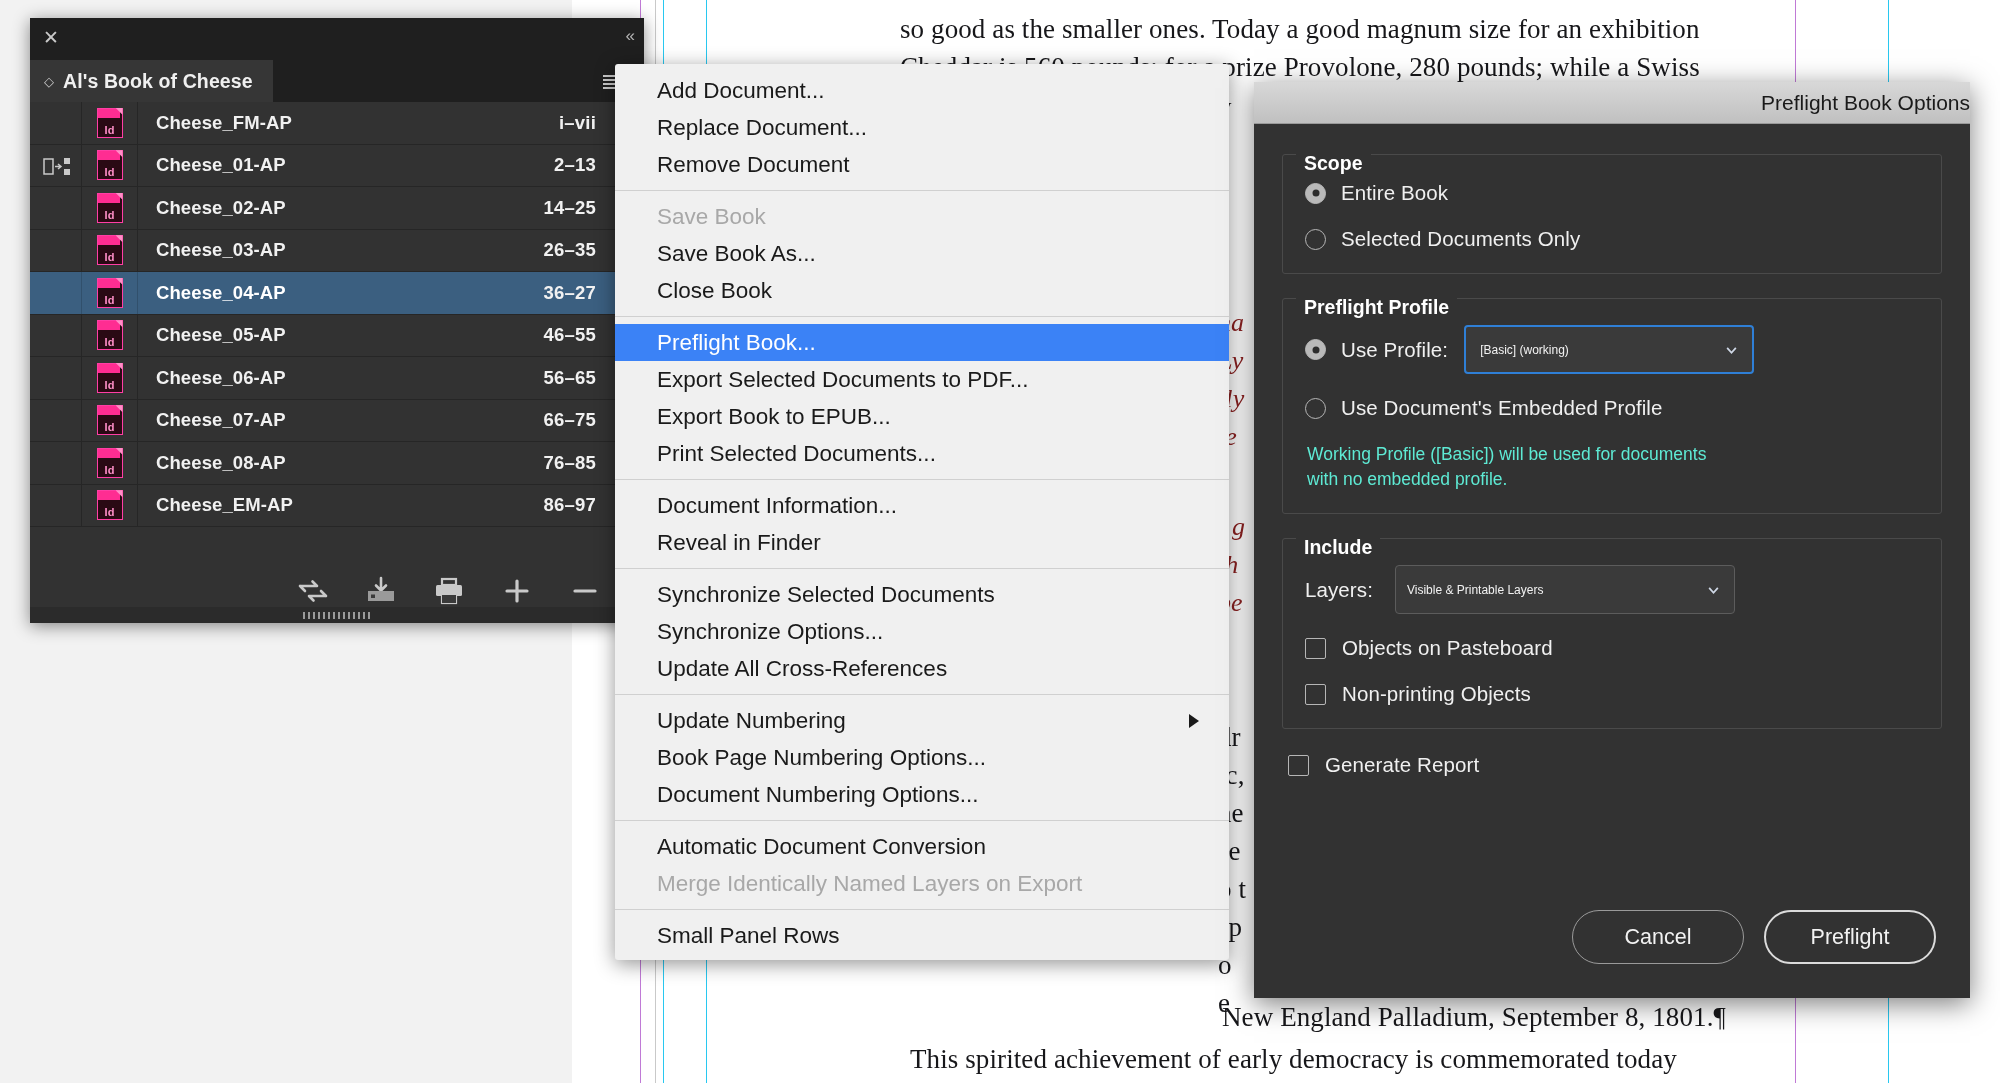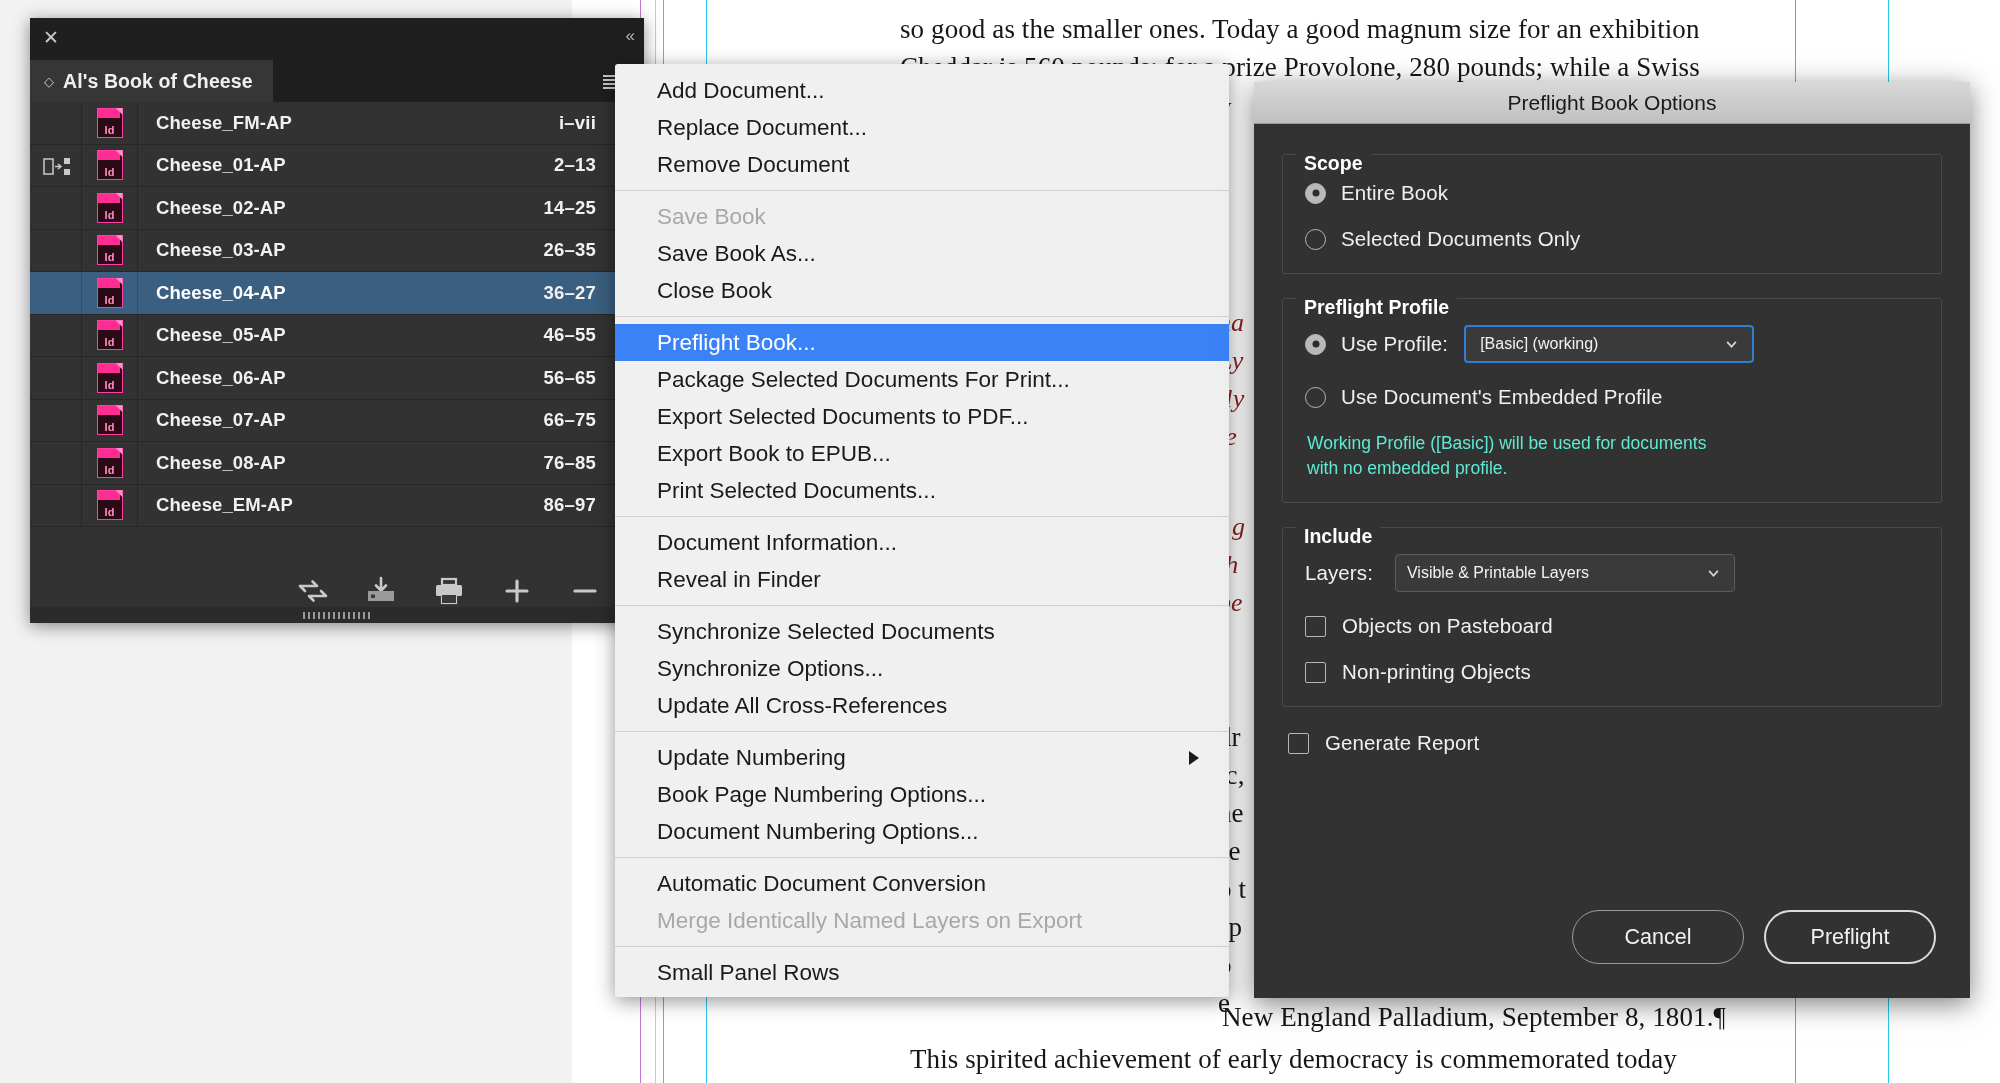--- a/index.html
+++ b/index.html
@@ -182,21 +182,21 @@
   
   .dialog {
     position:absolute; left:1254px; top:82px; width:716px; height:916px;
     background:#323232;
     box-shadow: 0 6px 26px rgba(0,0,0,.5);
     z-index: 60;
   }
   .dlg-titlebar {
     height:42px; background:linear-gradient(to bottom,#d8d8d8,#c0c0c0);
     border-bottom:1px solid #9a9a9a;
-    display:flex; align-items:center; justify-content:center;
+    display:flex; align-items:center; justify-content:flex-end;
   }
   .dlg-title { font-size:21px; color:#1a1a1a; font-family:"Liberation Sans", sans-serif; }
   .dlg-body { padding:30px 28px 0 28px; color:#e6e6e6; }
 
   .group { position:relative; margin-bottom:24px; }
   .group-box {
     border:1px solid #4a4a4a; border-radius:3px;
     padding:26px 22px 22px 22px;
   }
   .group-legend {
@@ -218,24 +218,24 @@
     content:""; position:absolute; left:50%; top:50%;
     transform:translate(-50%,-50%);
     width:7px; height:7px; border-radius:50%; background:#2c2c2c;
   }
   .opt-label { font-size:20.5px; color:#f0f0f0; letter-spacing:.1px; }
   .checkbox {
     width:21px; height:21px; border:1.6px solid #b6b6b6; border-radius:2px;
     flex:0 0 21px; margin-right:16px; background:transparent; cursor:pointer;
   }
   .select {
-    position:relative; height:38px; min-width:290px;
+    position:relative; height:49px; min-width:290px;
     background:#3a3a3a; border:1px solid #5c5c5c; border-radius:4px;
     display:flex; align-items:center; padding:0 44px 0 14px;
-    font-size:16px; color:#f2f2f2; cursor:pointer;
+    font-size:12px; color:#f2f2f2; cursor:pointer;
   }
   .select.focus { border:2px solid #2f7fd6; background:#3a3a3a; }
   .select .chev {
     position:absolute; right:14px; top:50%; transform:translateY(-50%);
     width:13px; height:13px;
   }
   .helper-text {
     font-size:17.5px; color:#5eead4; line-height:1.4; margin-top:14px;
     padding-left:2px; max-width:430px;
   }
@@ -495,21 +495,20 @@
   <div class="ctx-menu" id="ctx-menu">
       <div class="ctx-item">Add Document...</div>
       <div class="ctx-item">Replace Document...</div>
       <div class="ctx-item">Remove Document</div>
       <div class="ctx-sep"></div>
       <div class="ctx-item disabled">Save Book</div>
       <div class="ctx-item">Save Book As...</div>
       <div class="ctx-item">Close Book</div>
       <div class="ctx-sep"></div>
       <div class="ctx-item highlight">Preflight Book...</div>
-      <div class="ctx-item">Package Selected Documents For Print...</div>
       <div class="ctx-item">Export Selected Documents to PDF...</div>
       <div class="ctx-item">Export Book to EPUB...</div>
       <div class="ctx-item">Print Selected Documents...</div>
       <div class="ctx-sep"></div>
       <div class="ctx-item">Document Information...</div>
       <div class="ctx-item">Reveal in Finder</div>
       <div class="ctx-sep"></div>
       <div class="ctx-item">Synchronize Selected Documents</div>
       <div class="ctx-item">Synchronize Options...</div>
       <div class="ctx-item">Update All Cross-References</div>

